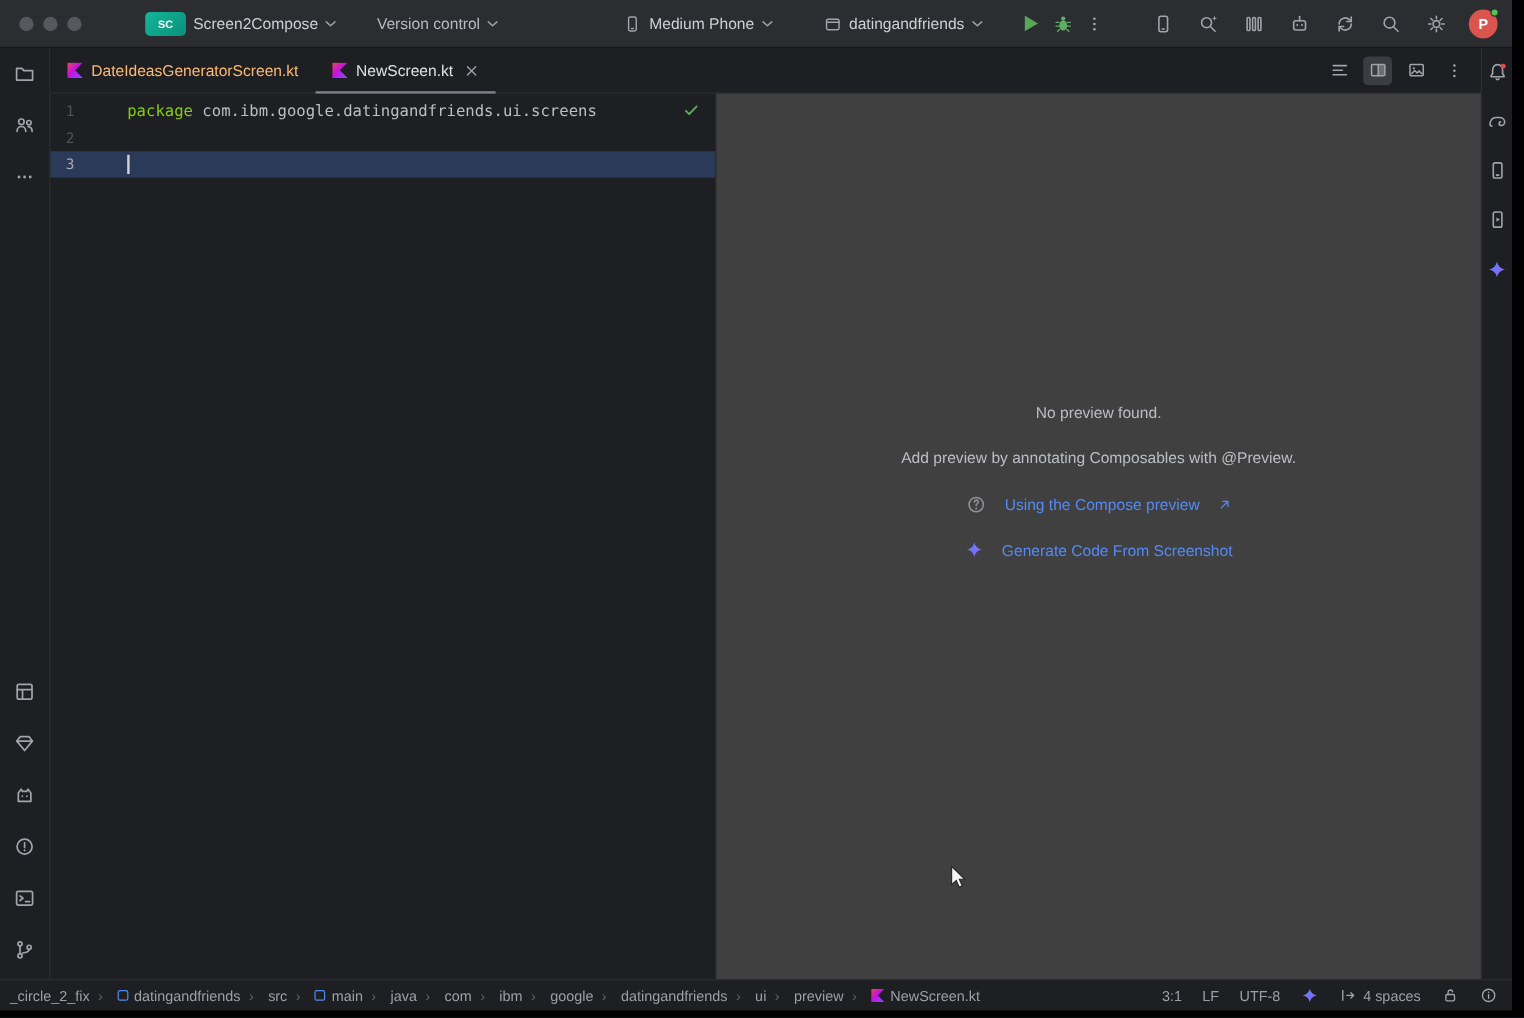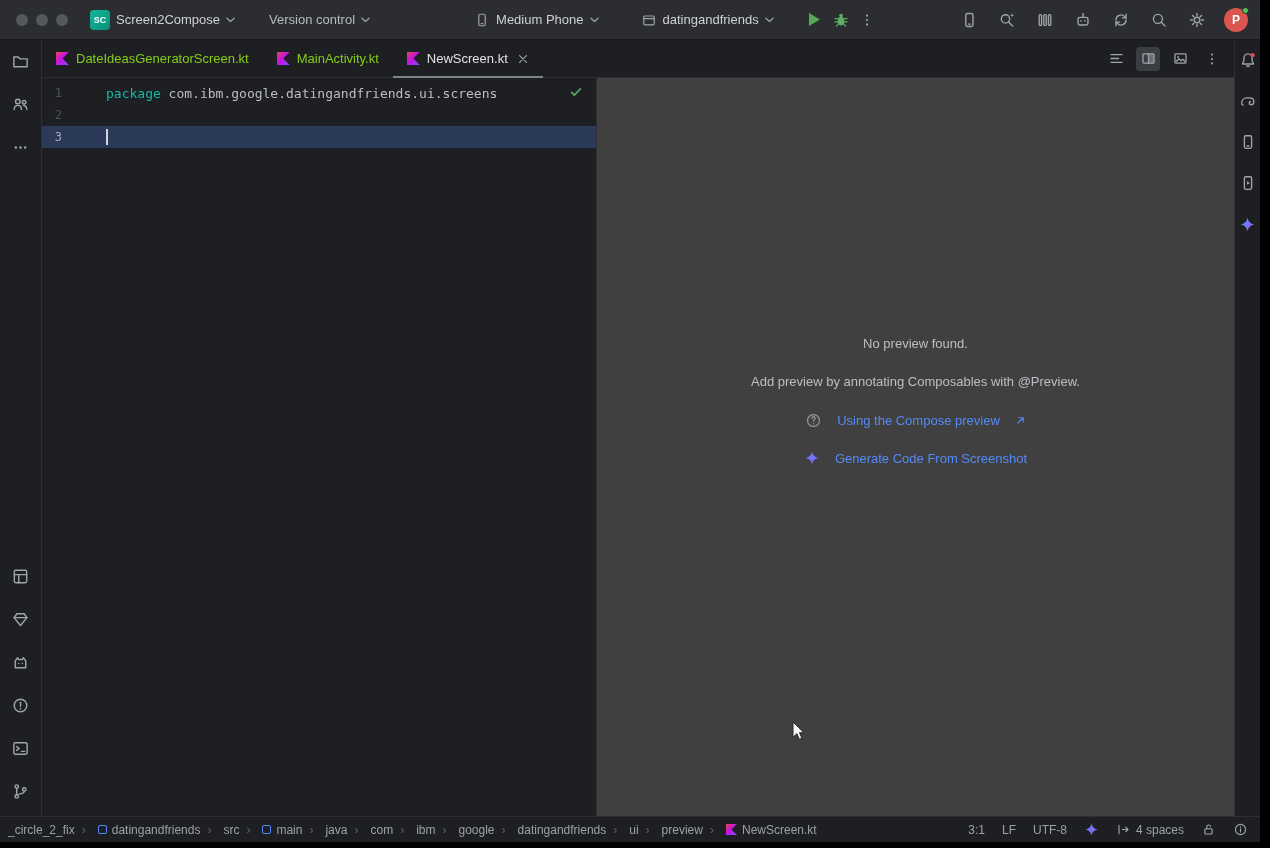--- a/index.html
+++ b/index.html
@@ -7,21 +7,21 @@
   body { background:#000; font-family:"Liberation Sans", sans-serif; position:relative; overflow:hidden; }
 
   .window { position:absolute; left:0; top:0; width:1260px; height:842px; background:#1e1f22; display:flex; flex-direction:column; overflow:hidden; }
 
   
   .titlebar { height:40px; flex:none; background:#2b2d30; border-bottom:1px solid #17181a; display:flex; align-items:center; padding:0 12px 0 16px; }
   .lights { display:flex; gap:8px; }
   .light { width:12px; height:12px; border-radius:50%; background:#55585c; }
   .tb-group { display:flex; align-items:center; gap:6px; font-size:13px; color:#ced0d6; cursor:default; }
   .tb-dim { color:#b7bac1; }
-  .sc-badge { width:20px; height:20px; border-radius:4px; background:linear-gradient(135deg,#13b79a,#0a8f7c); color:#fff; font-size:9px; font-weight:bold; display:flex; align-items:center; justify-content:center; }
+  .sc-badge { width:34px; height:20px; border-radius:4px; background:linear-gradient(135deg,#13b79a,#0a8f7c); color:#fff; font-size:9px; font-weight:bold; display:flex; align-items:center; justify-content:center;margin-left:31px; }
   .g-project { margin-left:22px; }
   .g-vc { margin-left:34px; }
   .g-device { margin-left:104px; }
   .g-run { margin-left:42px; }
   .btn-run { margin-left:28px; }
   .tb-btn { width:26px; height:26px; display:flex; align-items:center; justify-content:center; border-radius:4px; }
   .tb-right { margin-left:auto; display:flex; align-items:center; gap:16px; }
   .tb-right .tb-btn { width:22px; height:22px; }
   .avatar { width:24px; height:24px; border-radius:50%; background:#d9554e; color:#fff; font-size:12px; font-weight:bold; display:flex; align-items:center; justify-content:center; position:relative; }
   .avatar-dot { position:absolute; right:-1px; top:-1px; width:7px; height:7px; border-radius:50%; background:#57c255; border:1.5px solid #2b2d30; }
@@ -31,38 +31,38 @@
   .leftbar { width:42px; flex:none; background:#1e1f22; border-right:1px solid #2d2f33; display:flex; flex-direction:column; justify-content:space-between; align-items:center; padding:10px 0 14px; }
   .bar-group { display:flex; flex-direction:column; gap:21px; align-items:center; }
   .bar-btn { width:22px; height:22px; display:flex; align-items:center; justify-content:center; border-radius:4px; }
   .rightbar { width:26px; flex:none; background:#1e1f22; border-left:1px solid #2d2f33; display:flex; flex-direction:column; align-items:center; padding-top:10px; gap:21px; }
   .rightbar .bar-btn { width:20px; height:20px; position:relative; }
 
   .content { flex:1; display:flex; flex-direction:column; min-width:0; }
 
   
   .tabbar { height:38px; flex:none; background:#1e1f22; border-bottom:1px solid #2d2f33; display:flex; align-items:stretch; }
-  .tab { display:flex; align-items:center; gap:7px; padding:0 14px; font-size:13px; color:#84cc16; position:relative; cursor:default; }
+  .tab { display:flex; align-items:center; gap:7px; padding:0 14px; font-size:13px; color:#fdba74; position:relative; cursor:default; }
   .tab.active { color:#dfe1e5; }
   .tab.active::after { content:""; position:absolute; left:0; right:0; bottom:-1px; height:2px; background:#7d828b; }
   .k-icon { width:13px; height:13px; flex:none; clip-path:polygon(0 0,100% 0,50% 50%,100% 100%,0 100%); background:linear-gradient(135deg,#e44857 0%,#c711e1 46%,#7f52ff 100%); }
   .tab-close { display:flex; margin-left:2px; }
   .tab-actions { margin-left:auto; display:flex; align-items:center; gap:8px; padding-right:10px; }
   .va-btn { width:24px; height:24px; display:flex; align-items:center; justify-content:center; border-radius:4px; }
   .va-btn.selected { background:#3a3d41; }
 
   
   .workarea { flex:1; display:flex; min-height:0; }
   .editor { width:555px; flex:none; border-right:1px solid #2d2f33; position:relative; padding-top:4px; font-family:"DejaVu Sans Mono","Liberation Mono",monospace; font-size:13px; }
   .code-row { height:22px; display:flex; align-items:center; position:relative; }
   .code-row.current { background:#2a3a58; }
   .gutter { flex:0 0 20px; text-align:right; color:#4e5157; font-size:12px; }
   .code-row.current .gutter { color:#a7aab1; }
   .code-text { margin-left:44px; white-space:pre; color:#bcbec4; }
-  .kw { color:#14b8a6; }
+  .kw { color:#84cc16; }
   .caret { position:absolute; left:64px; top:3px; width:1.6px; height:16px; background:#d2d4d8; }
   .inspect-check { position:absolute; top:6px; right:12px; }
 
   .preview { flex:1; position:relative; background:#404040; }
   .preview-msgs { position:absolute; top:258px; left:0; right:0; display:flex; flex-direction:column; align-items:center; gap:22px; font-size:13px; color:#bcbec4; }
   .pmsg { line-height:16px; }
   .plink-row { display:flex; align-items:center; gap:15px; height:16px; }
   .plink { color:#548af7; cursor:pointer; }
 
   
@@ -276,24 +276,20 @@
         </div>
       </div>
     </div>
 
     <div class="content">
 
       <div class="tabbar">
         <div class="tab">
           <span class="k-icon"></span>
           <span>DateIdeasGeneratorScreen.kt</span>
-        </div>
-        <div class="tab">
-          <span class="k-icon"></span>
-          <span>MainActivity.kt</span>
         </div>
         <div class="tab active">
           <span class="k-icon"></span>
           <span>NewScreen.kt</span>
           <span class="tab-close">
             <svg width="12" height="12" viewBox="0 0 14 14" stroke="#9da0a8" stroke-width="1.4" stroke-linecap="round">
                 <path d="M3 3l8 8M11 3l-8 8"></path>
               </svg>
           </span>
         </div>

